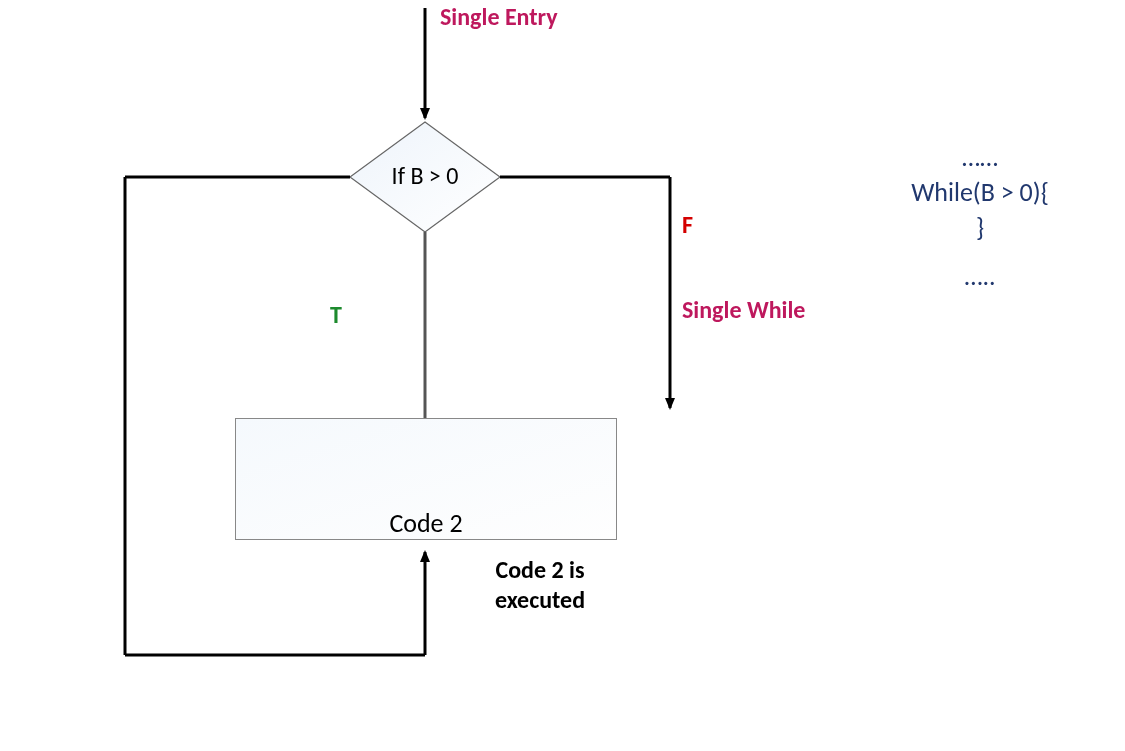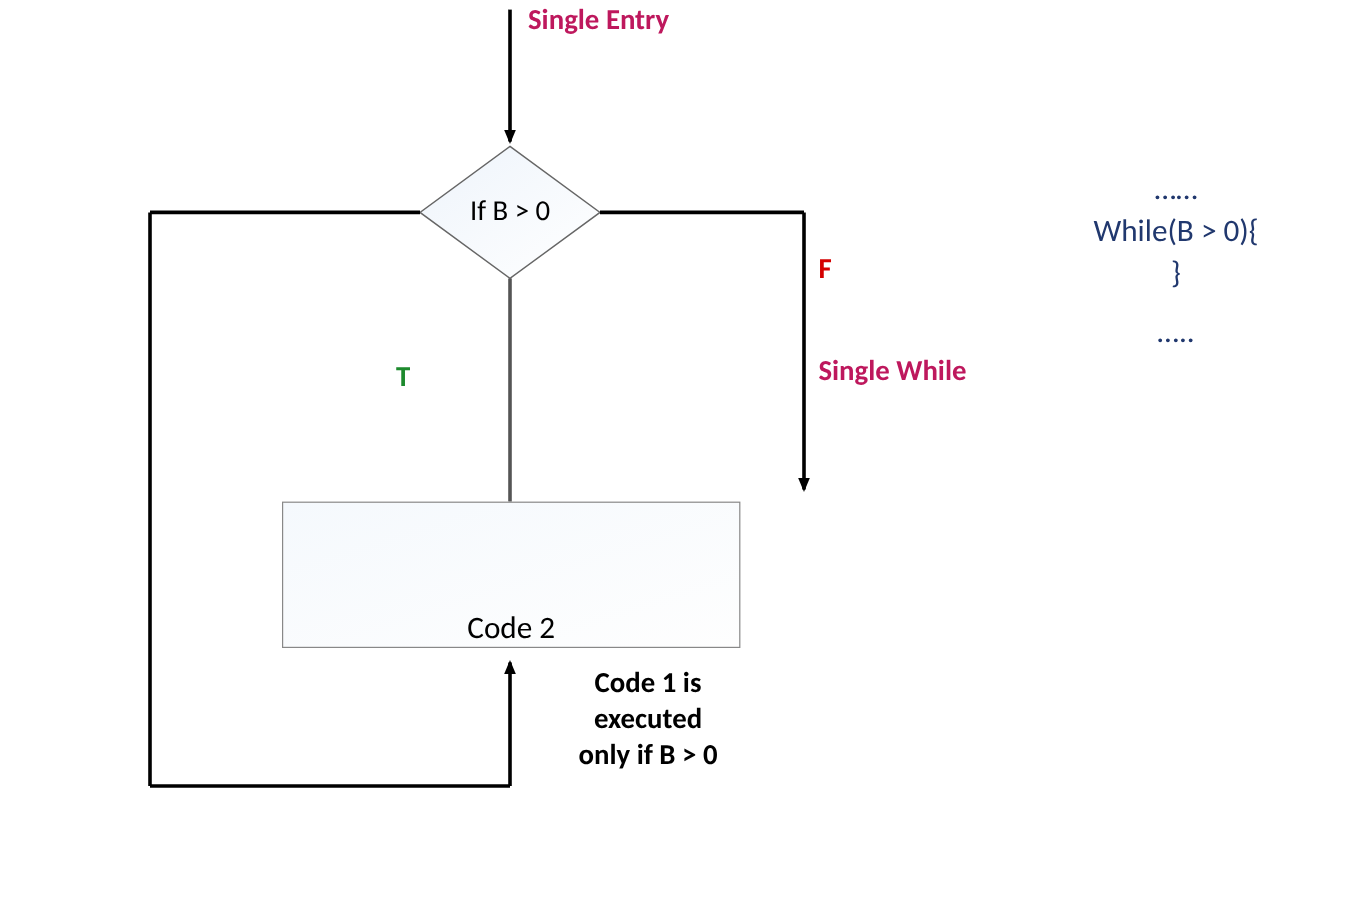--- a/index.html
+++ b/index.html
@@ -117,23 +117,22 @@
 
 <div class="label f-label" style="left:682px; top:210px;">F</div>
 
 <div class="label bold" style="left:682px; top:295px;">Single While</div>
 
 <div class="rect-box">
   <span>Code 2</span>
 </div>
 
 <div class="annot" style="left:440px; top:555px; width:200px;">
-  <div>Code 1 is</div>
+  <div>Code 2 is</div>
   <div>executed</div>
-  <div>only if B &gt; 0</div>
 </div>
 
 <div class="code-side">
   <div>……</div>
   <div>While(B &gt; 0){</div>
   <div>}</div>
   <div style="height:14px;"></div>
   <div>…..</div>
 </div>
 

